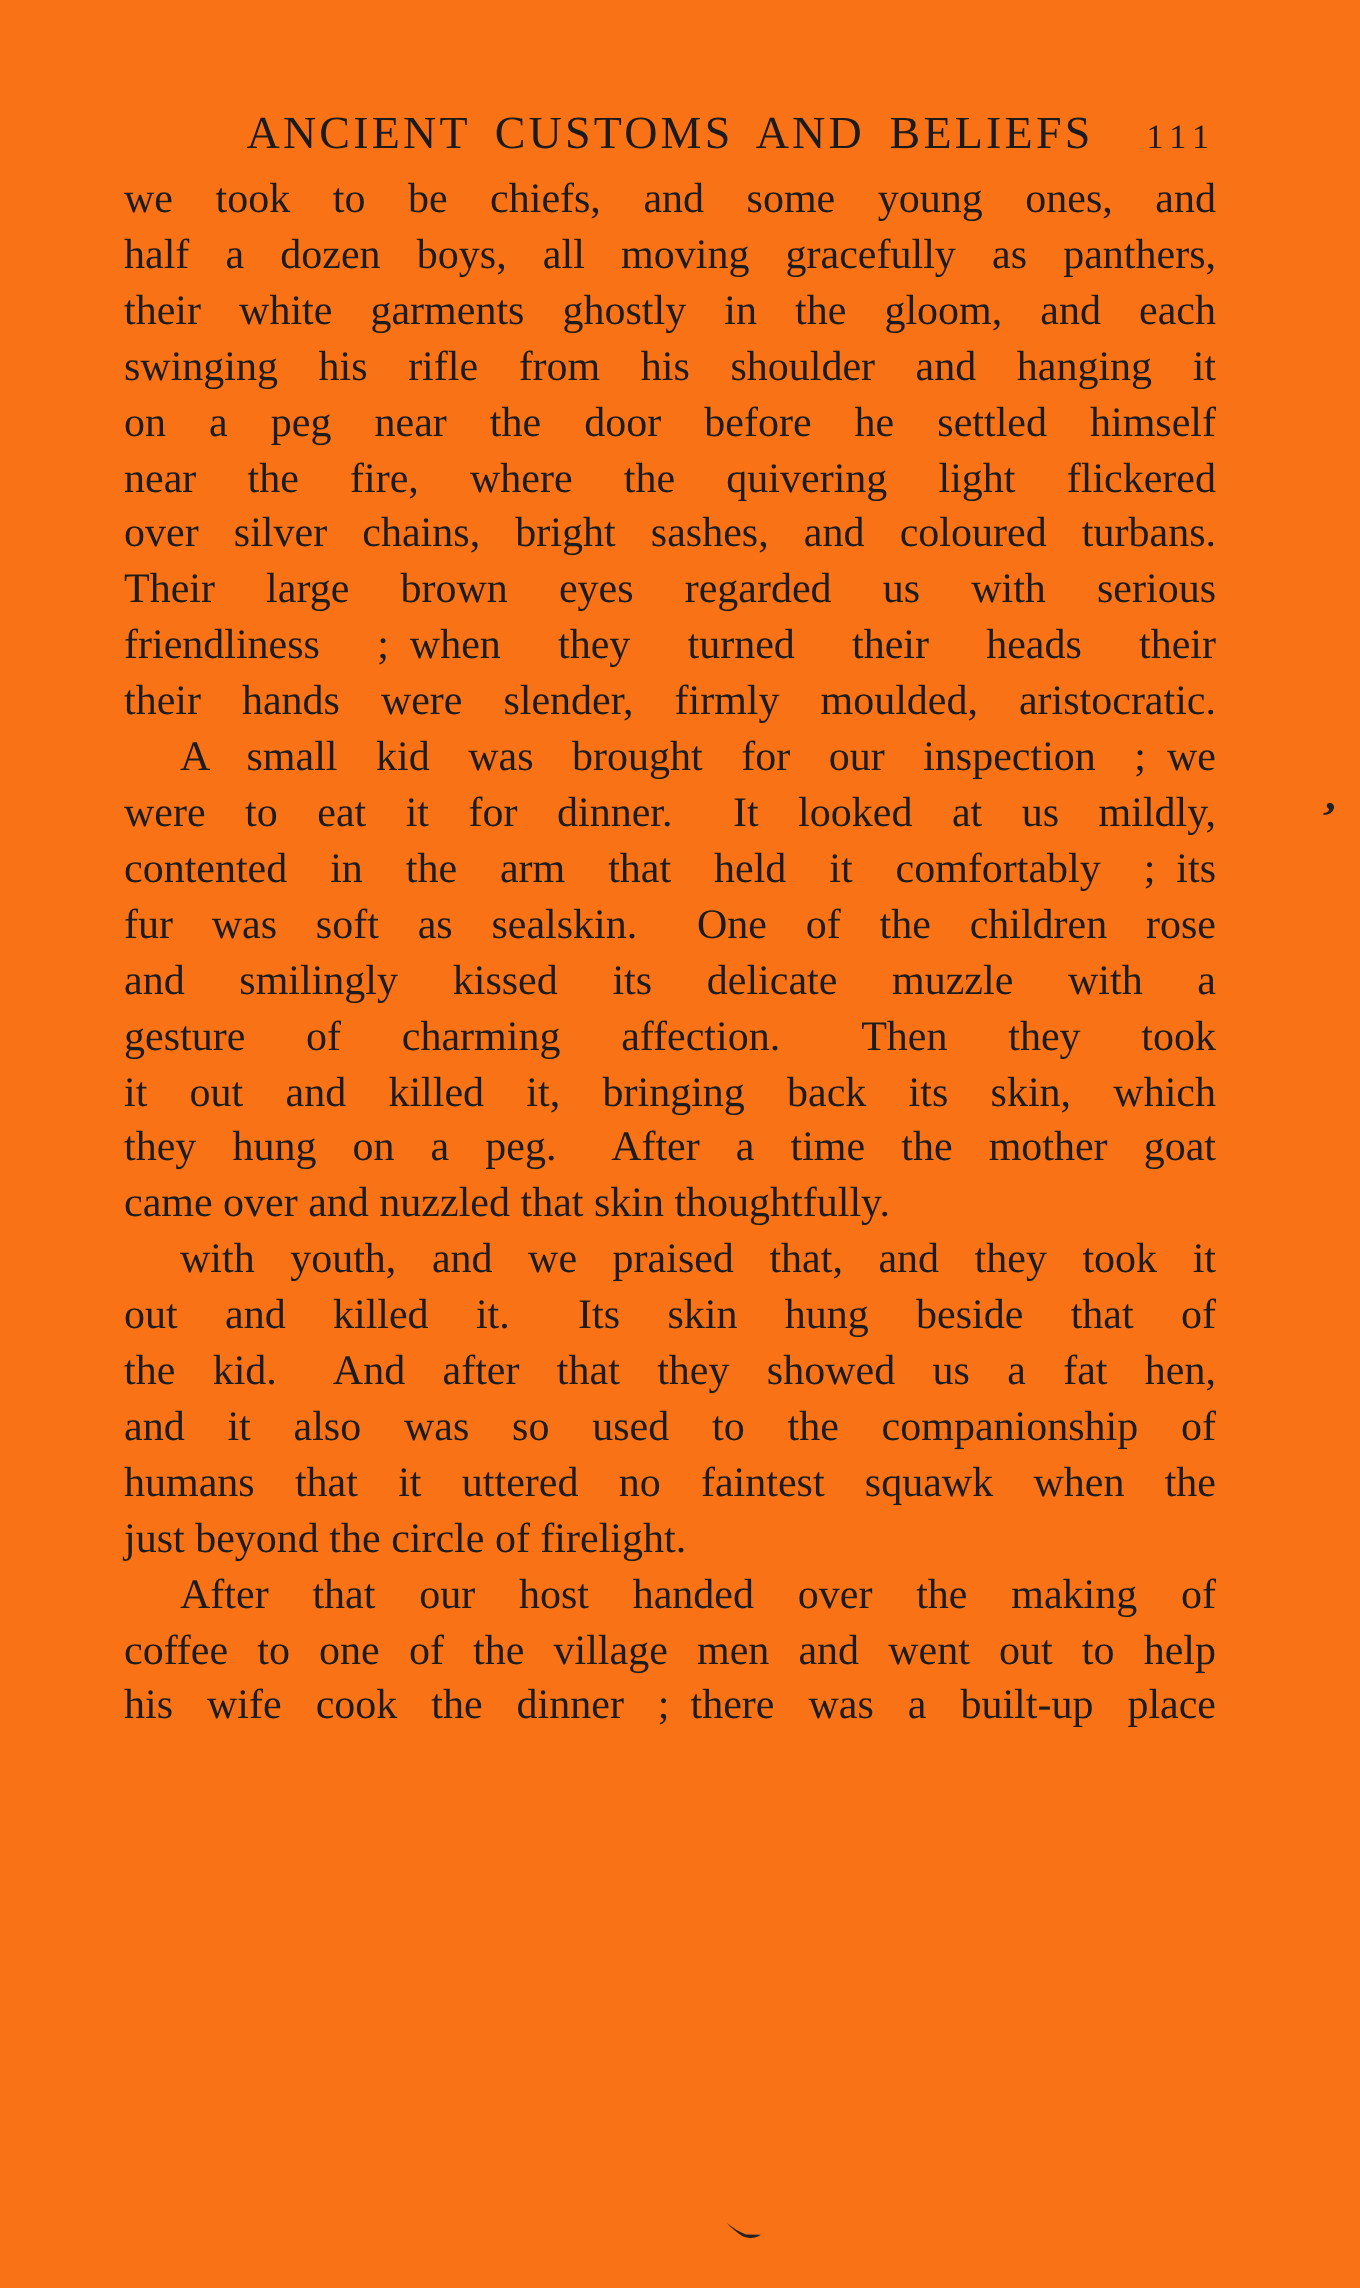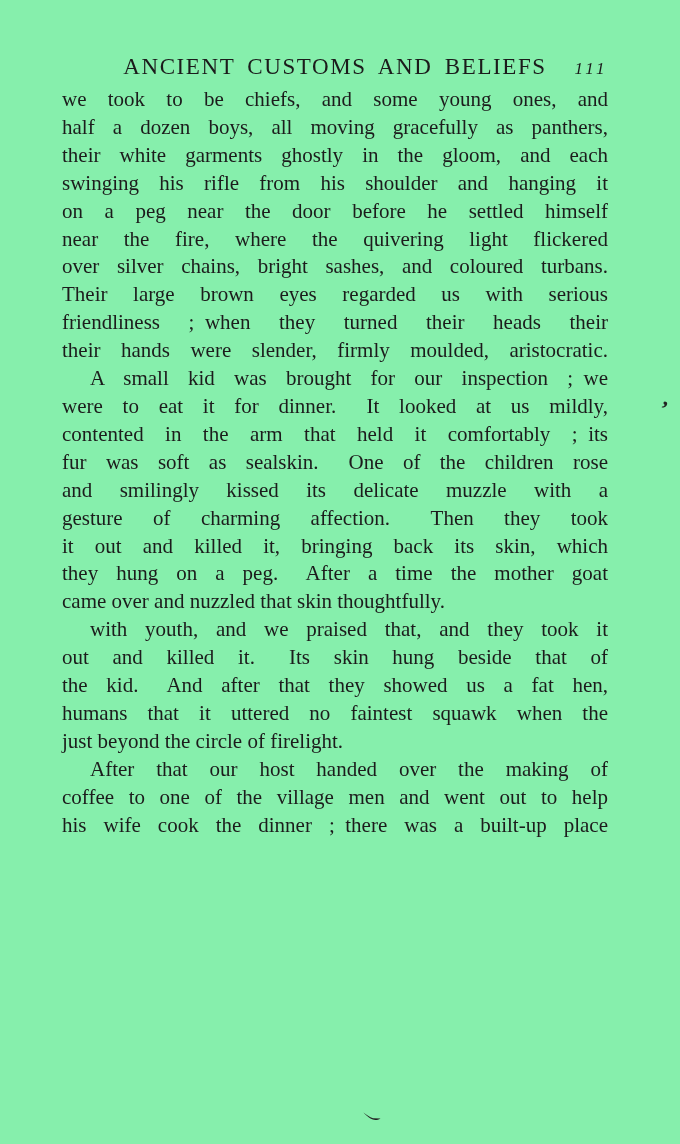--- a/index.html
+++ b/index.html
@@ -1,21 +1,21 @@
 <!DOCTYPE html>
 <html><head>
 <meta charset="utf-8">
 <style>
   html, body { margin: 0; padding: 0; background: #e8e8e8; }
   .page {
     position: relative;
     width: 680px;
     height: 1144px;
     margin: 0 auto;
-    background: #86efac;
+    background: #f97316;
     font-family: "Liberation Serif", "DejaVu Serif", serif;
     color: #1a1a1a;
     overflow: hidden;
   }
   .running-head {
     position: absolute;
     left: 62px;
     top: 54px;
     width: 546px;
     height: 28px;
@@ -30,21 +30,20 @@
     white-space: nowrap;
     color: #1b1b1b;
   }
   .page-number {
     position: absolute;
     right: 0;
     top: 5px;
     font-size: 17px;
     letter-spacing: 3.5px;
     color: #1b1b1b;
-    font-style: italic;
   }
   .text-block {
     position: absolute;
     left: 62px;
     top: 86px;
     width: 546px;
     font-size: 21px;
     line-height: 27.9px;
     color: #1c1c1c;
   }
@@ -104,20 +103,21 @@
         <div class="line">and smilingly kissed its delicate muzzle with a</div>
         <div class="line">gesture of charming affection.  Then they took</div>
         <div class="line">it out and killed it, bringing back its skin, which</div>
         <div class="line">they hung on a peg.  After a time the mother goat</div>
         <div class="line">came over and nuzzled that skin thoughtfully.</div>
       </div>
     <div class="paragraph indent ragged">
         <div class="line">with youth, and we praised that, and they took it</div>
         <div class="line">out and killed it.  Its skin hung beside that of</div>
         <div class="line">the kid.  And after that they showed us a fat hen,</div>
+        <div class="line">and it also was so used to the companionship of</div>
         <div class="line">humans that it uttered no faintest squawk when the</div>
         <div class="line">just beyond the circle of firelight.</div>
       </div>
     <div class="paragraph indent">
         <div class="line">After that our host handed over the making of</div>
         <div class="line">coffee to one of the village men and went out to help</div>
         <div class="line">his wife cook the dinner ; there was a built-up place</div>
       </div>
   </div>
 

